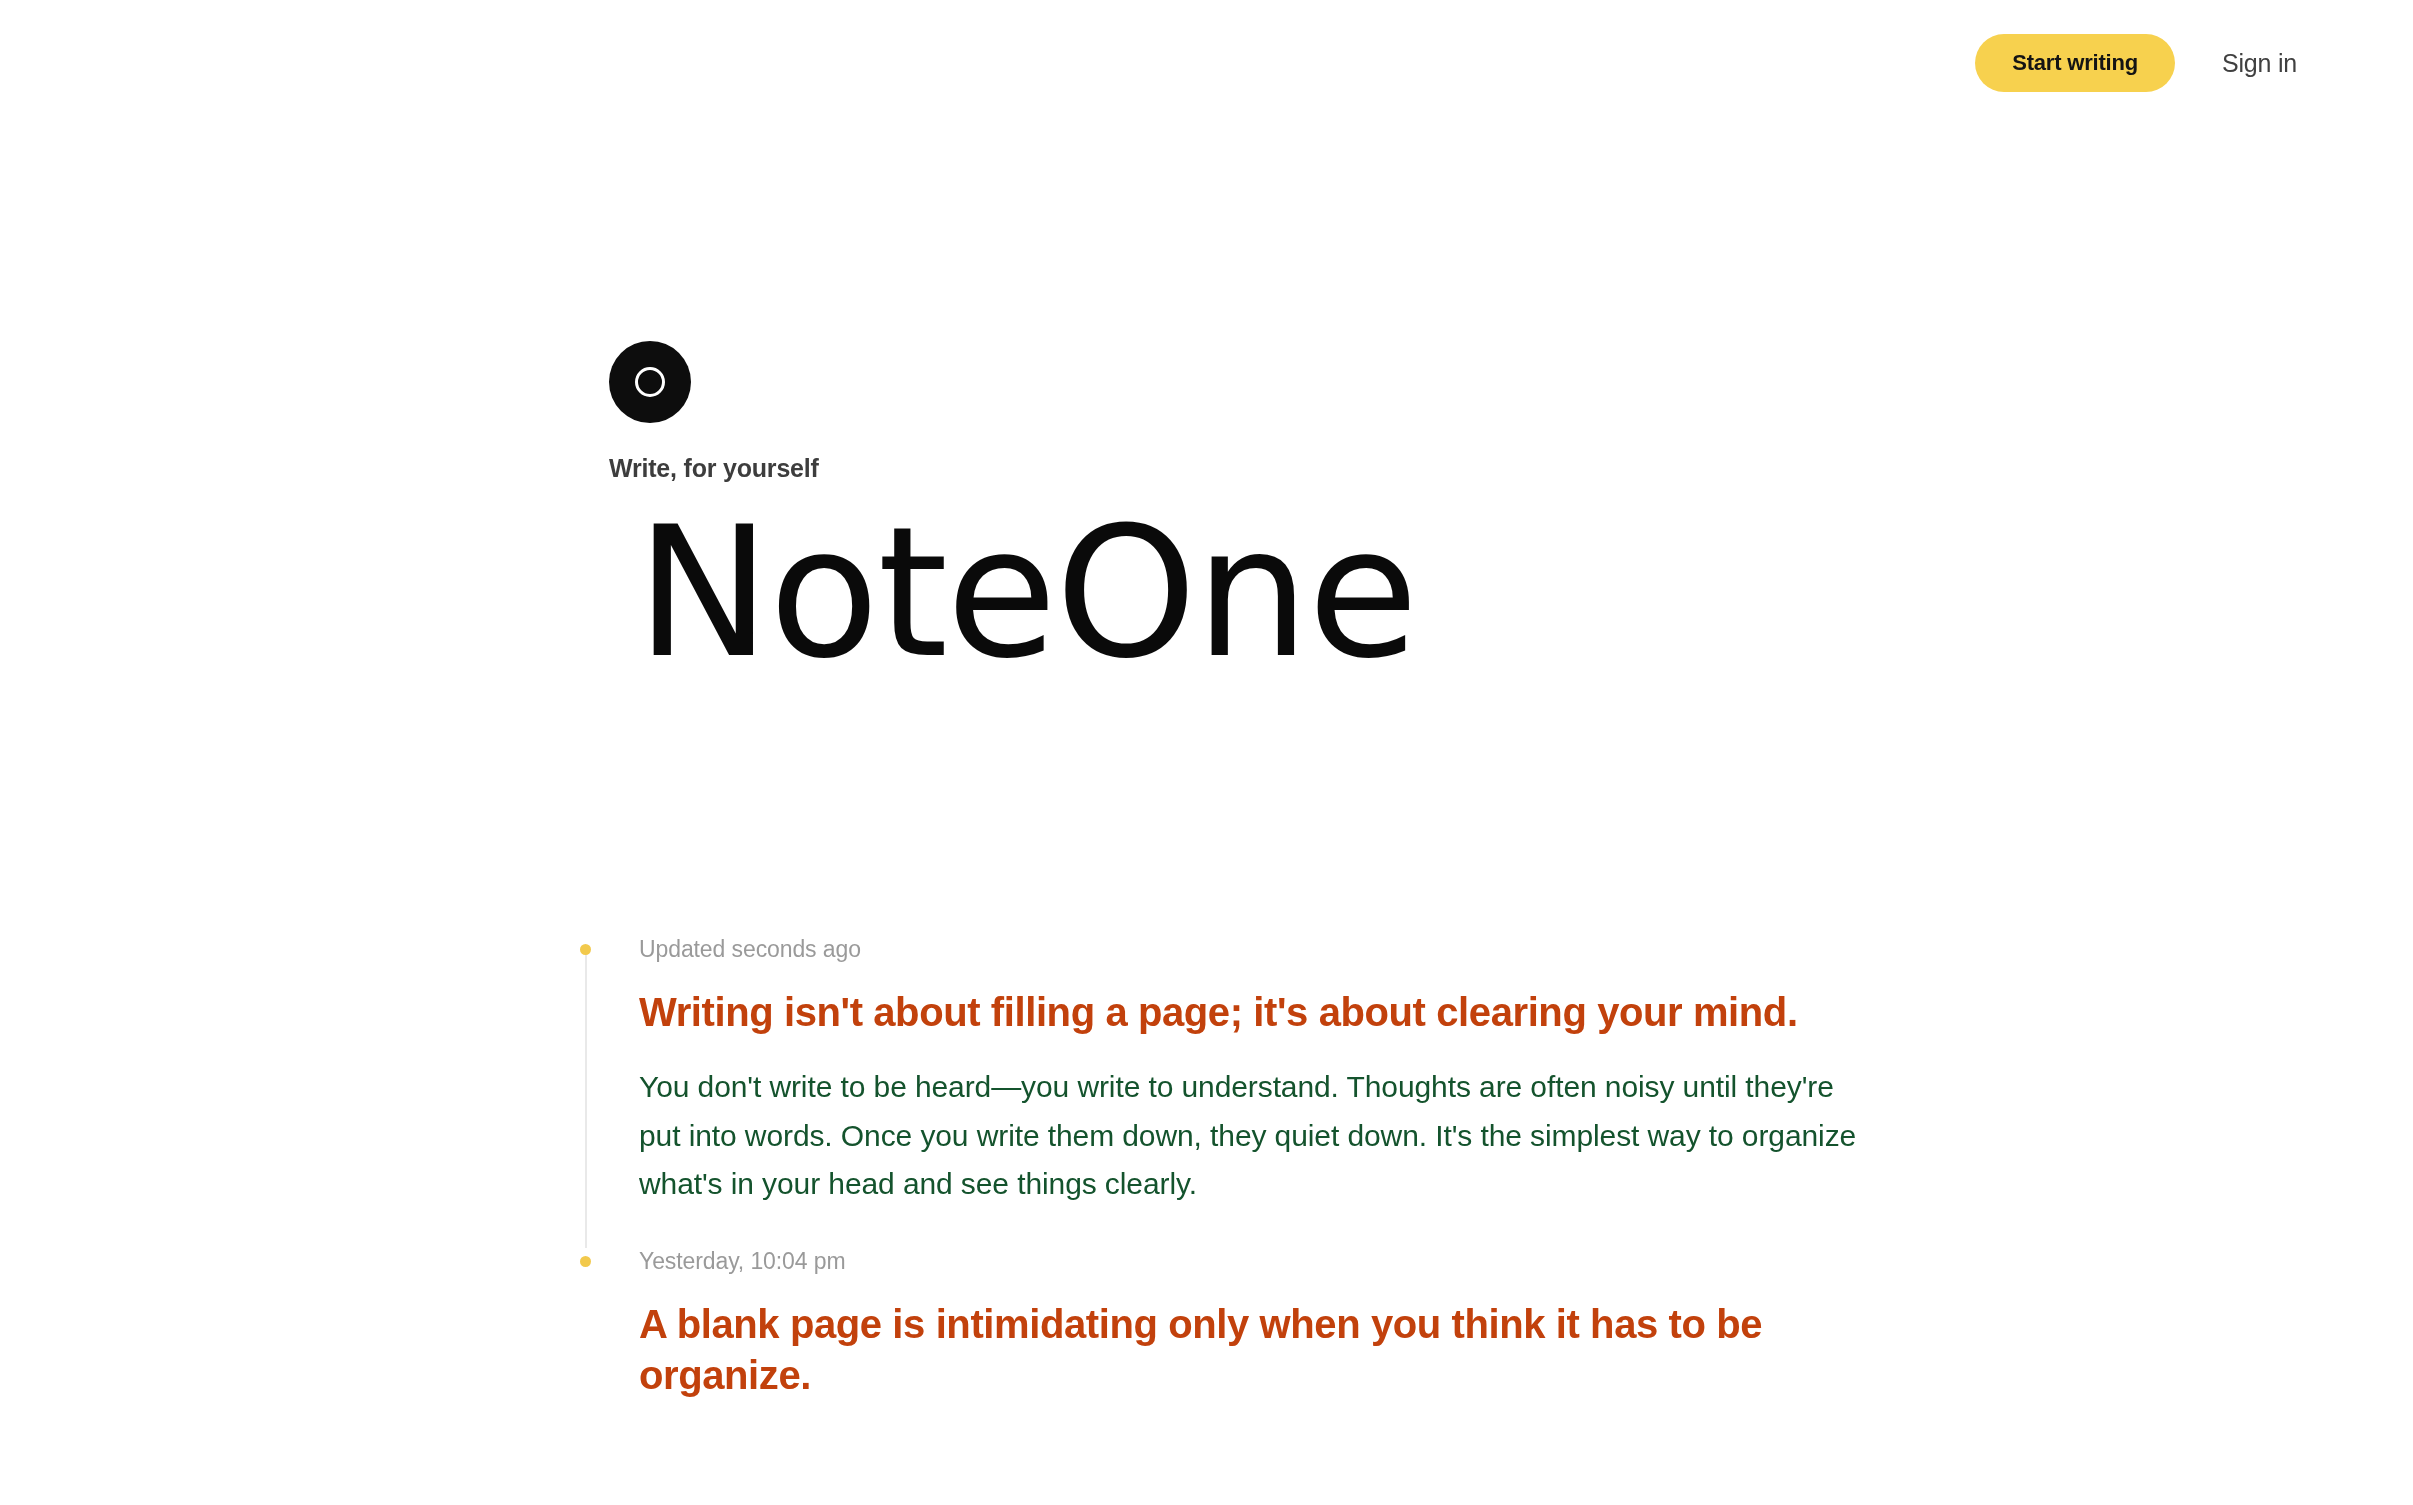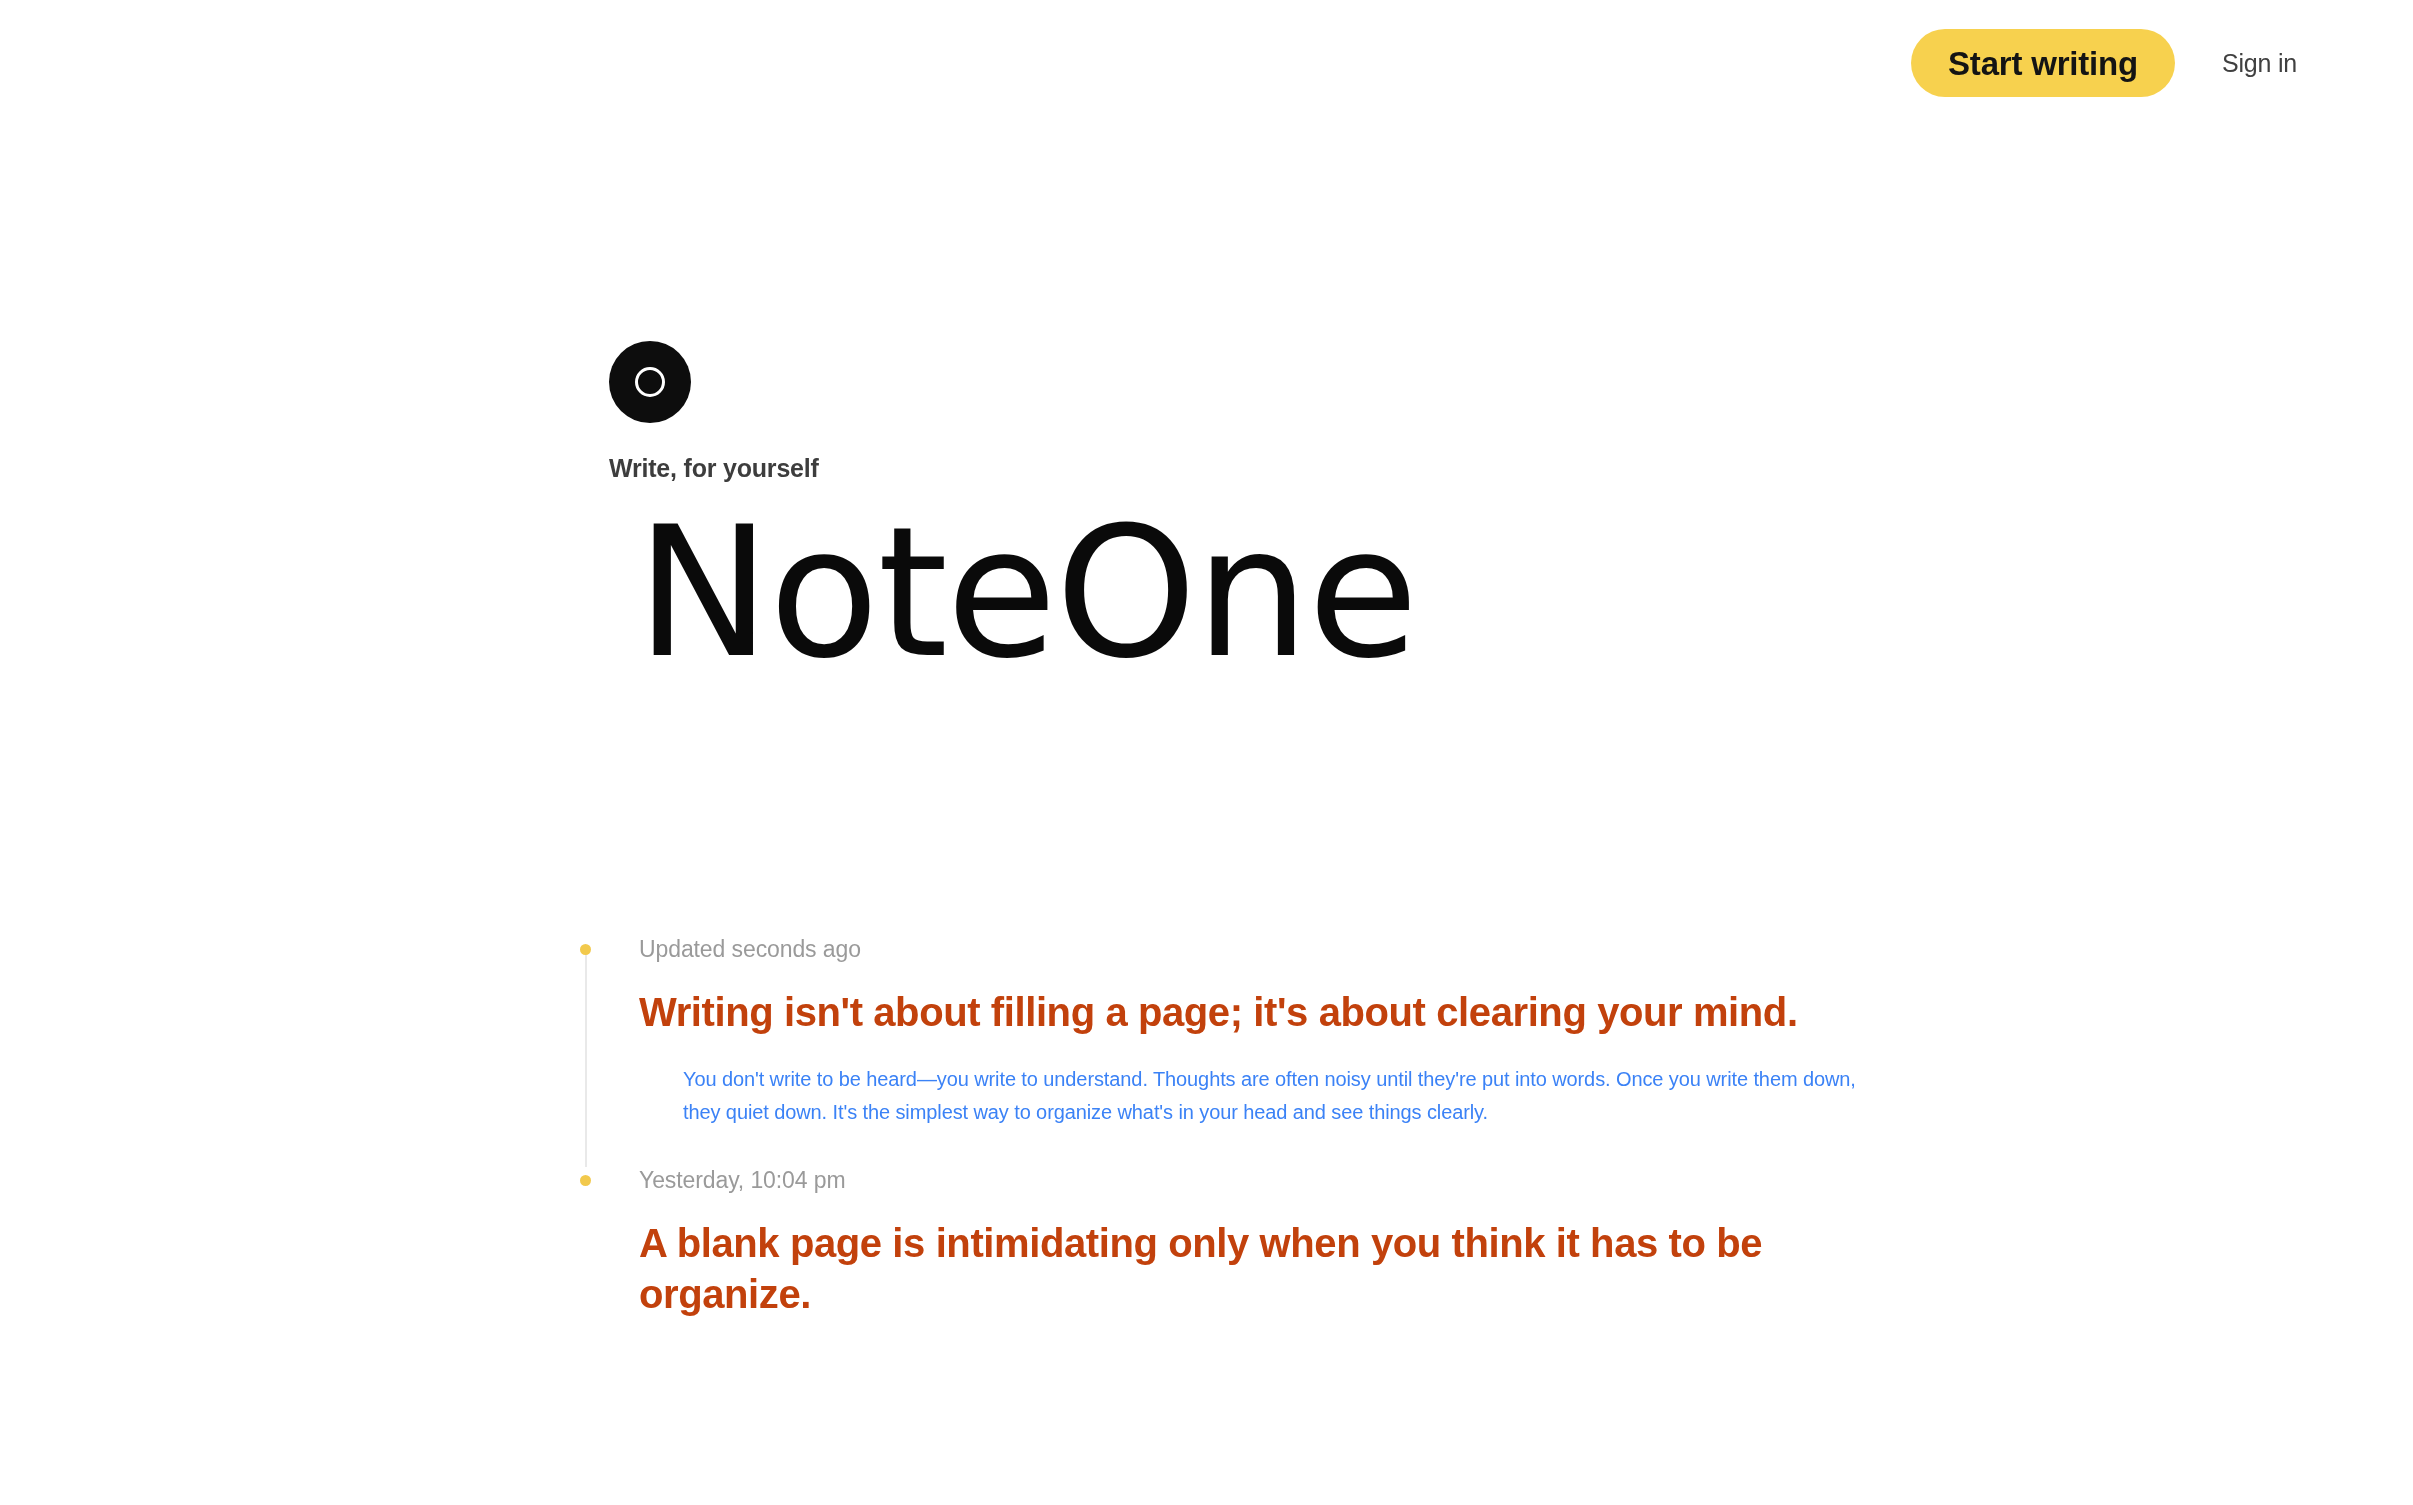--- a/index.html
+++ b/index.html
@@ -33,21 +33,21 @@
     justify-content: flex-end;
     padding-right: 101px;
     gap: 32px;
   }
 
   .btn-start {
     background: #f7d14e;
     color: #141414;
     border: none;
     border-radius: 840px;
-    font-size: 33px;
+    font-size: 22px;
     font-weight: 700;
     letter-spacing: -0.2px;
     padding: 17.7px 37px;
     cursor: pointer;
     font-family: "Liberation Sans", sans-serif;
     line-height: 1;
   }
 
   .btn-signin {
     background: transparent;
@@ -150,26 +150,25 @@
     margin-top: 23.5px;
     font-size: 40px;
     font-weight: 700;
     color: #c2410c;
     letter-spacing: -0.4px;
     line-height: 1.28;
   }
 
   .entry .body {
     margin-top: 25px;
-    font-size: 20px;
-    color: #3b82f6;
+    font-size: 30px;
+    color: #14532d;
     line-height: 1.62;
     letter-spacing: -0.1px;
     max-width: 1228px;
-    margin-left: 44px;
   }
 
   .entry.second { padding-bottom: 0; }
 </style>
 </head>
 <body>
 
 <div class="page">
 
   <div class="topbar">

